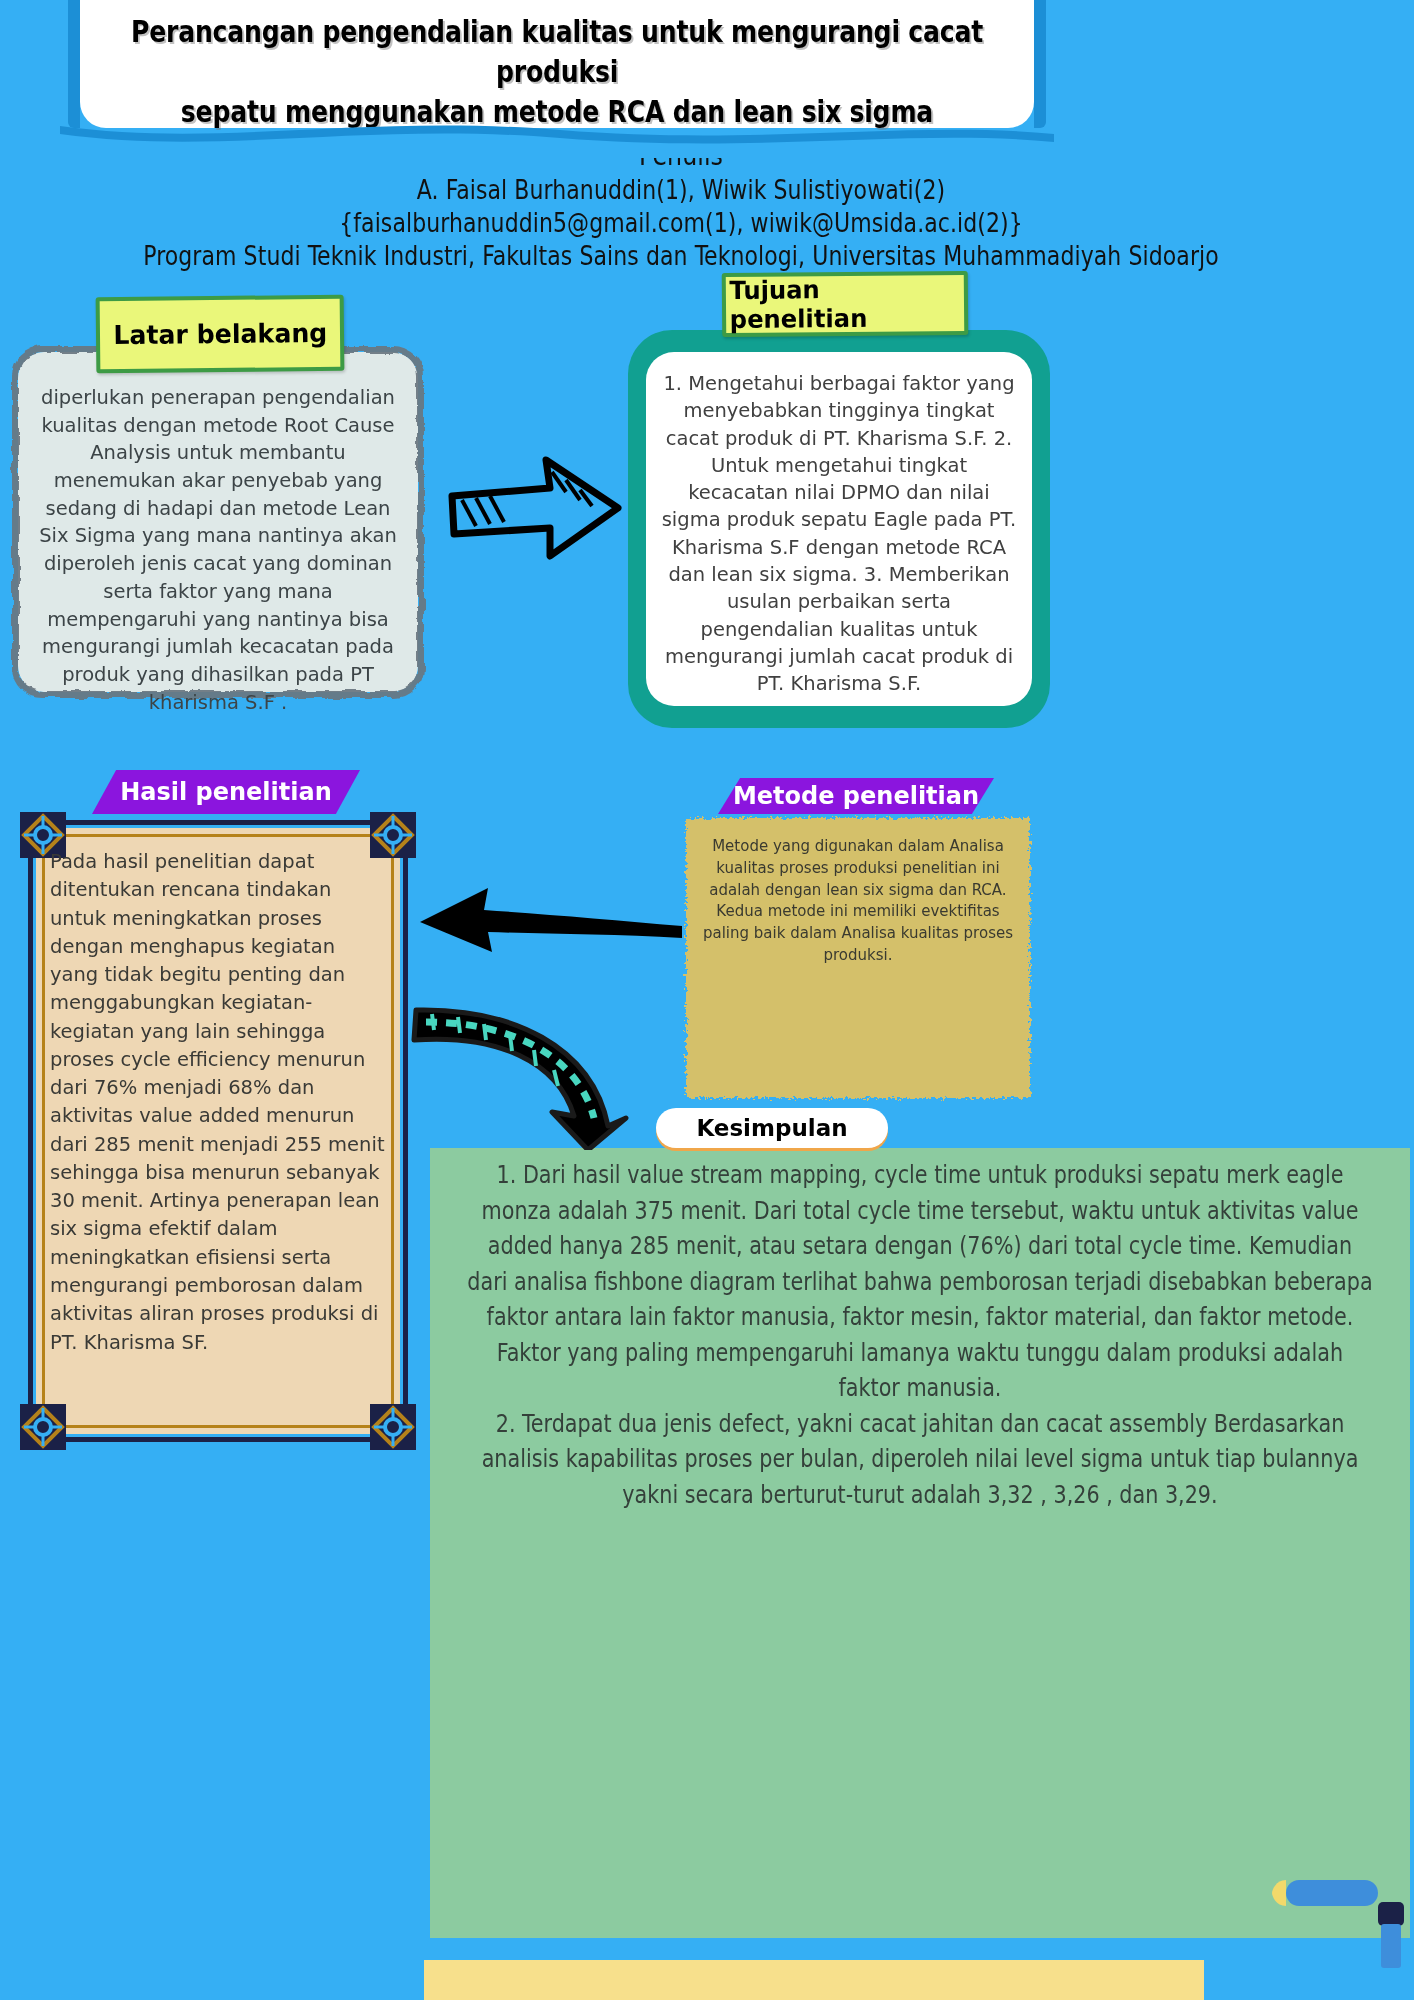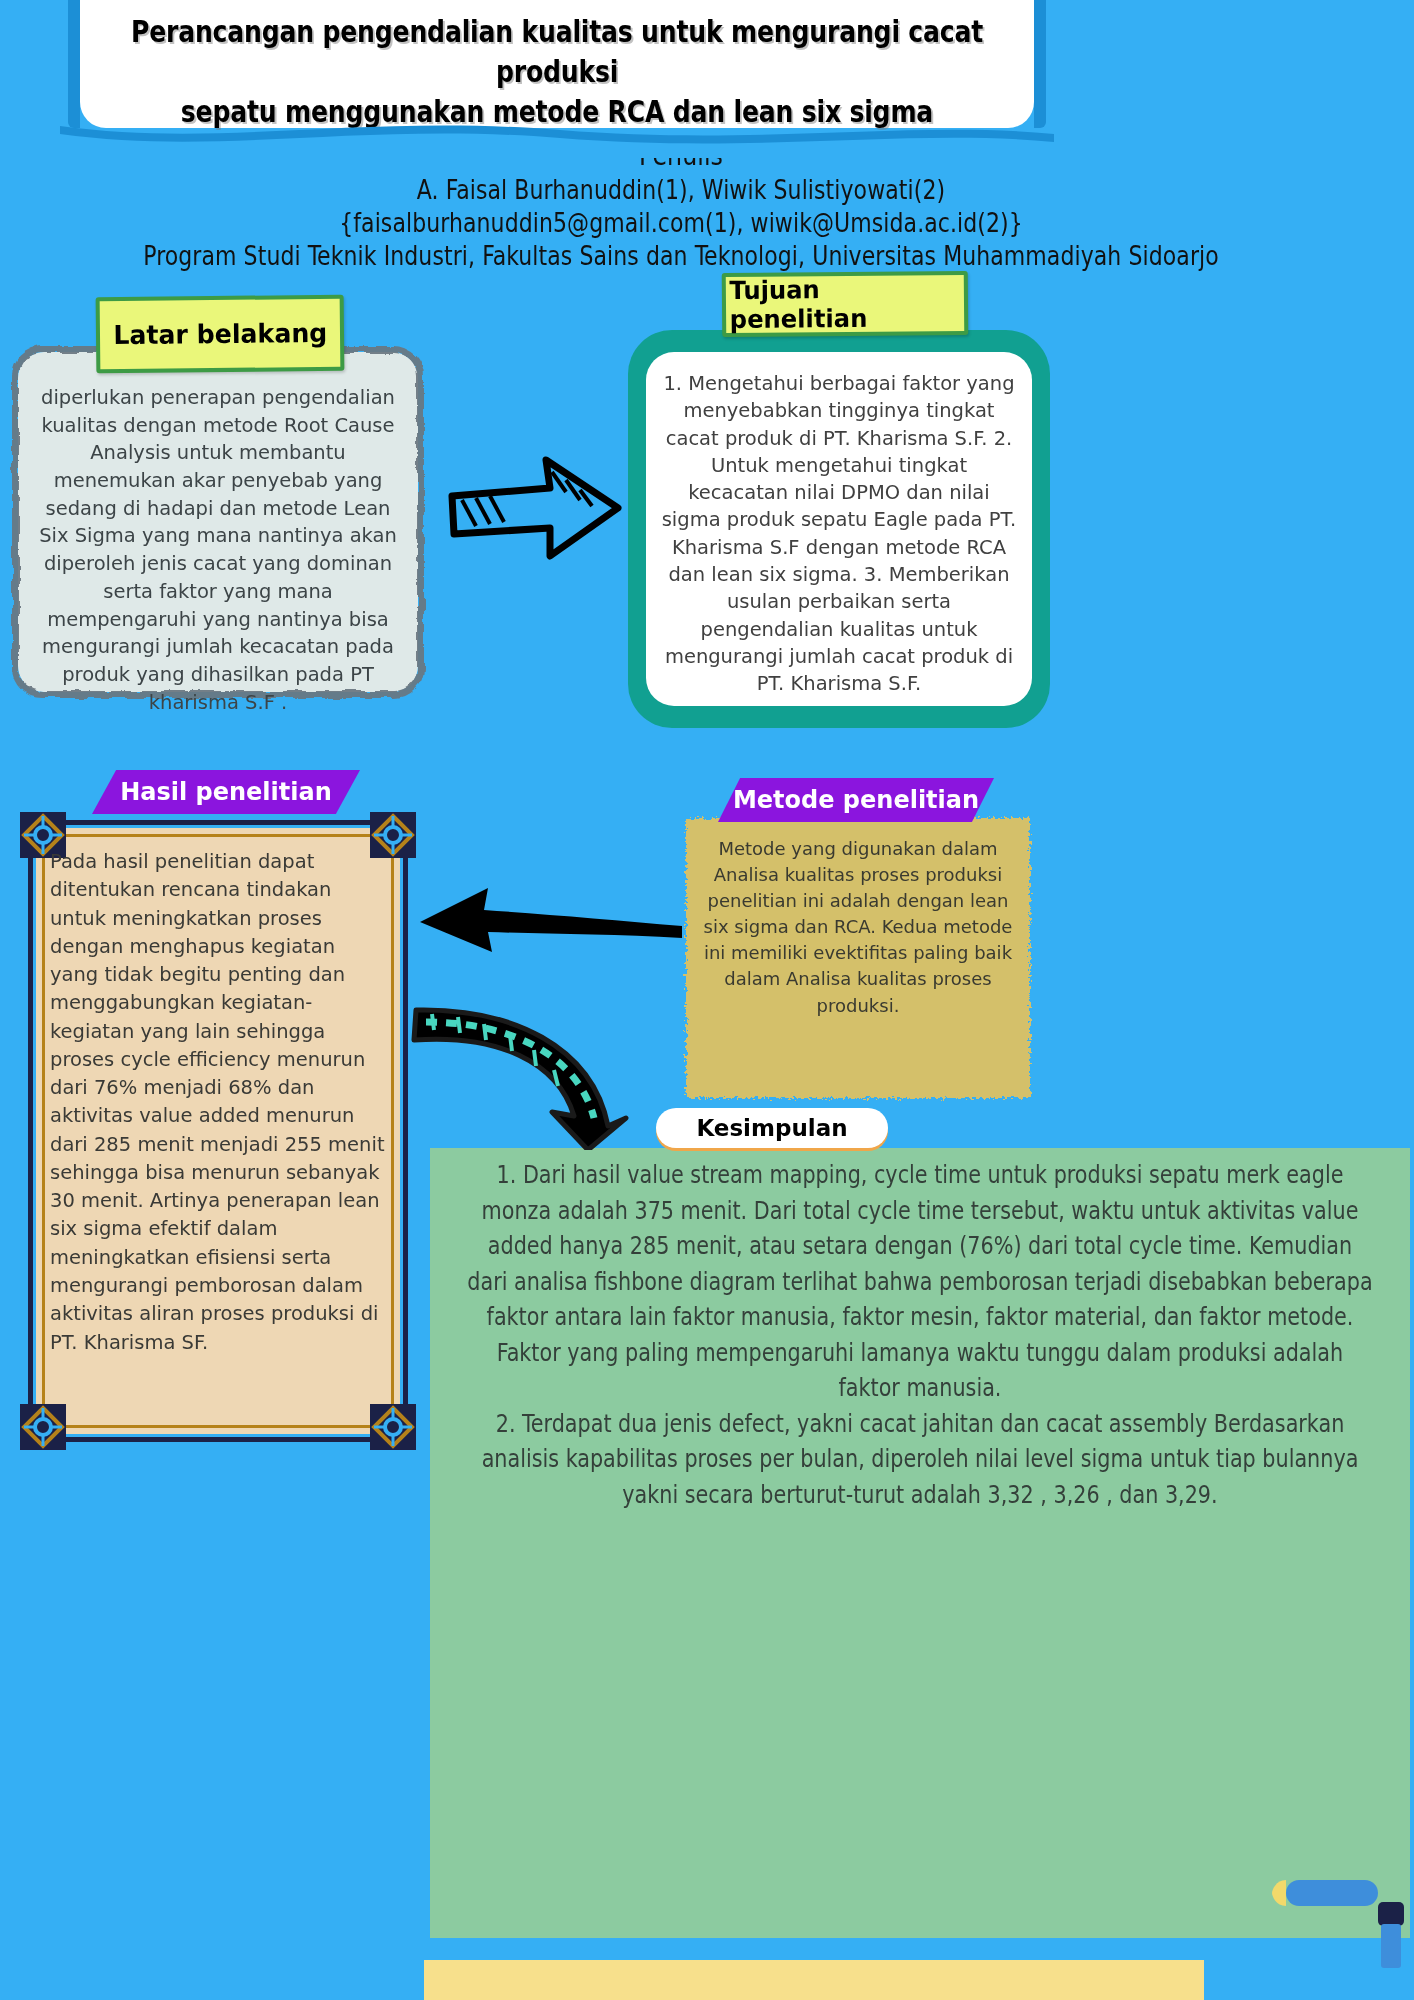--- a/index.html
+++ b/index.html
@@ -137,36 +137,36 @@
   .corner.bl{left:0;bottom:0;}
   .corner.br{right:0;bottom:0;}
   .hasil-text{
     position:absolute;left:30px;top:36px;width:336px;
     color:#3A3A36;
     font-size:19.5px;line-height:1.45;
   }
 
   
   #banner-metode{
-    left:718px;top:778px;width:276px;height:44px;font-size:24px;
+    left:718px;top:778px;width:276px;height:36px;font-size:24px;
     clip-path:polygon(8% 0,100% 0,92% 100%,0% 100%);
   }
   #banner-metode .bar2{
     position:absolute;left:0;top:46px;width:276px;height:8px;background:#2DE0B0;
     clip-path:polygon(7% 0,100% 0,98% 100%,5% 100%);
   }
   .torn-box{
     position:absolute;left:686px;top:818px;width:344px;height:280px;z-index:8;
     background:#D4C06A;
     filter:url(#torn);
   }
   .metode-text{
     position:absolute;left:696px;top:836px;width:324px;z-index:9;
     text-align:center;color:#3A3A30;
-    font-size:18px;line-height:1.45;
+    font-size:15px;line-height:1.45;
   }
 
   
   .arrow2{position:absolute;left:414px;top:880px;width:270px;height:80px;z-index:9;}
 
   
   .arrow3{position:absolute;left:402px;top:1000px;width:230px;height:150px;z-index:9;}
 
   
   .kes-tag{

